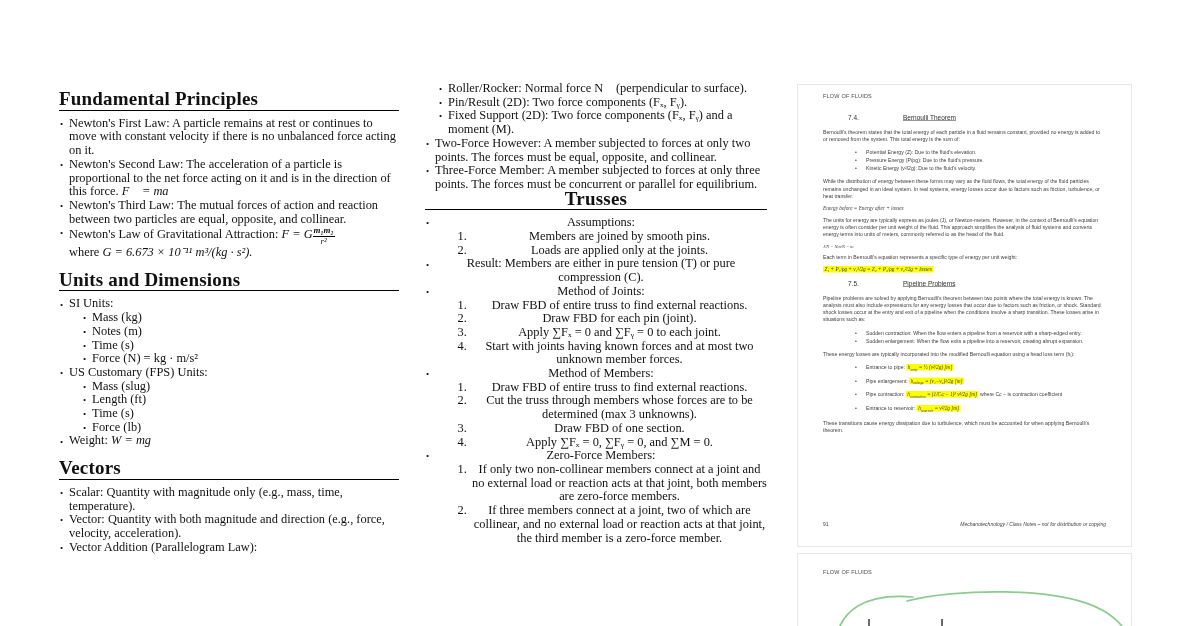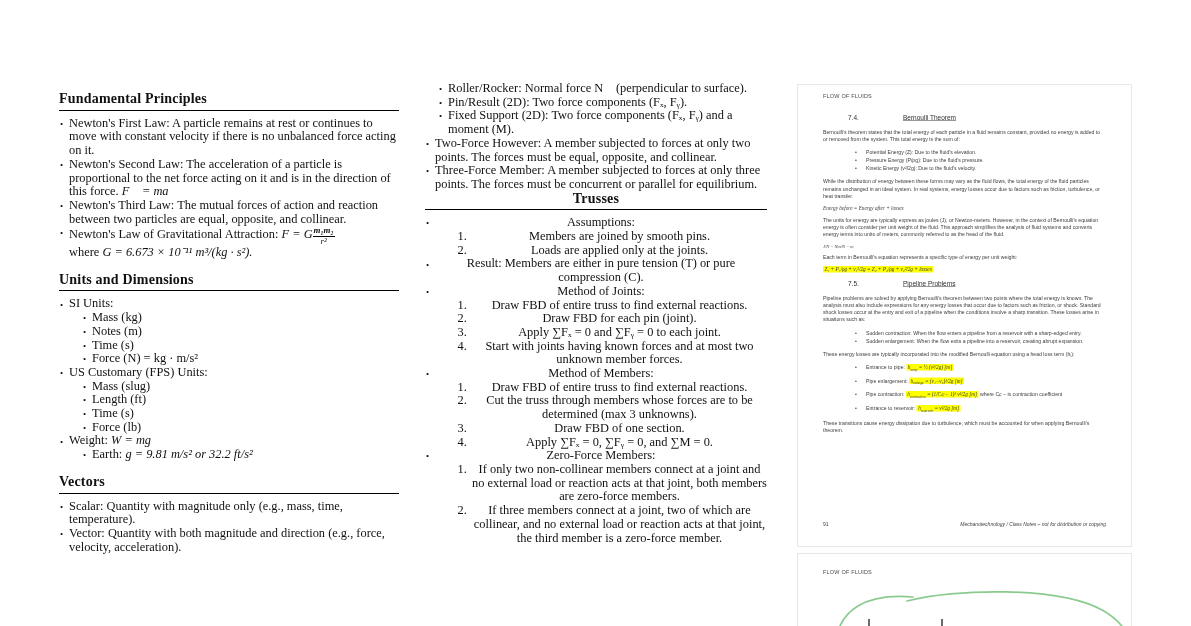--- a/index.html
+++ b/index.html
@@ -4,21 +4,21 @@
 <style>
   html,body{margin:0;padding:0;}
   body{
     width:1191px;height:626px;background:#ffffff;overflow:hidden;position:relative;
     font-family:"Liberation Serif", serif;color:#111;
   }
   .col{position:absolute;top:0;}
   .col-left{left:59px;top:92px;width:340px;}
   .col-mid{left:425px;top:82px;width:342px;}
   .sec-title{
-    font-size:14px;font-weight:bold;margin:0 0 6px 0;padding-bottom:4px;
+    font-size:19px;font-weight:bold;margin:0 0 6px 0;padding-bottom:4px;
     border-bottom:1.6px solid #000;letter-spacing:0.2px;
   }
   .sec{margin-bottom:13px;}
   .body-txt{font-size:12.4px;line-height:13.7px;}
   ul{list-style:none;margin:0;padding:0;}
   ul.l1 > li{position:relative;padding-left:10px;margin:0;}
   ul.l1 > li::before{content:"•";position:absolute;left:1px;top:0.12em;font-size:9px;}
   ul.l2{margin-left:13px;}
   ul.l2 > li{position:relative;padding-left:10px;}
   ul.l2 > li::before{content:"•";position:absolute;left:1px;top:0.12em;font-size:9px;}
@@ -102,40 +102,37 @@
         <ul class="l2">
           <li>Mass (slug)</li>
           <li>Length (ft)</li>
           <li>Time (s)</li>
           <li>Force (lb)</li>
         </ul>
       </li>
       <li>
         <b>Weight:</b>
         <span class="math">W = mg</span>
-        <ul class="l2">
-          <li>
-            <span>Earth:</span>
-            <span class="math">g = 9.81 m/s² or 32.2 ft/s²</span>
-          </li>
-        </ul>
       </li>
     </ul>
   </div>
 
   <div class="sec">
     <h2 class="sec-title">Vectors</h2>
     <ul class="l1">
       <li>
         <b>Scalar:</b>
         <span>Quantity with magnitude only (e.g., mass, time, temperature).</span>
       </li>
       <li>
         <b>Vector:</b>
         <span>Quantity with both magnitude and direction (e.g., force, velocity, acceleration).</span>
+      </li>
+      <li>
+        <b>Vector Addition (Parallelogram Law):</b>
       </li>
     </ul>
   </div>
 </div>
 
 <div class="col col-mid body-txt">
 
   <ul class="l1">
     <ul class="l2">
       <li>

